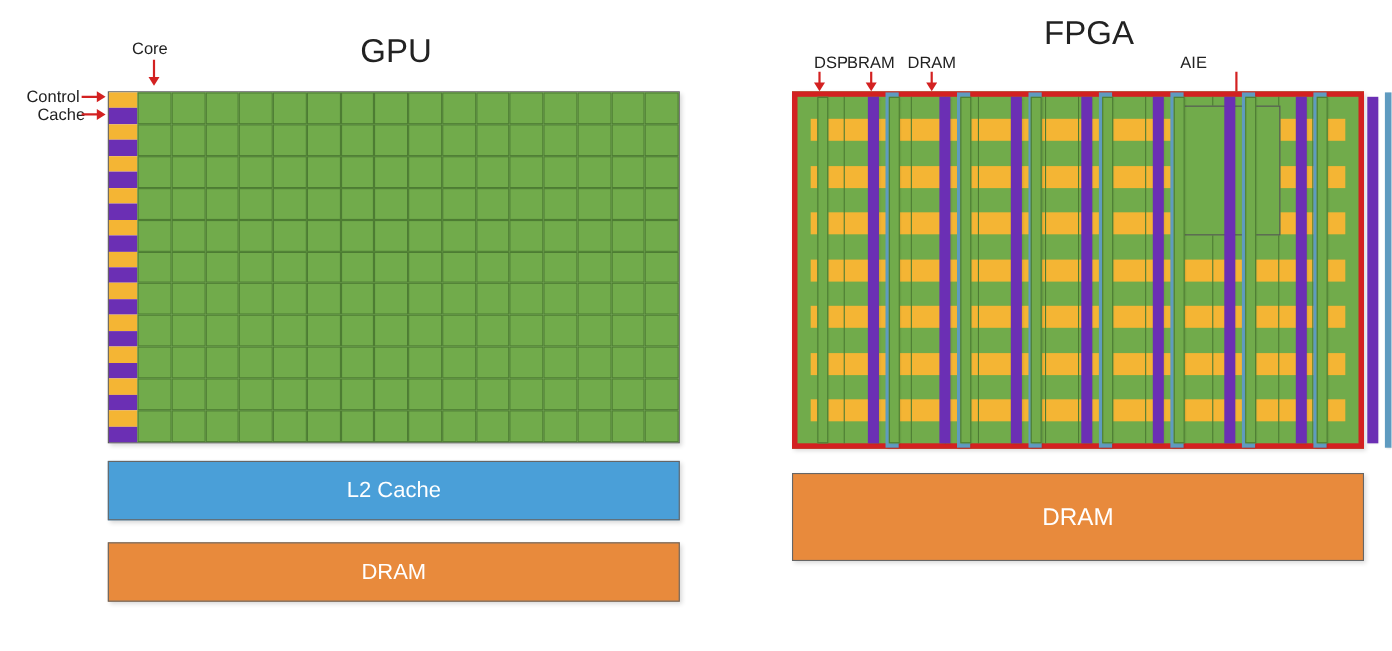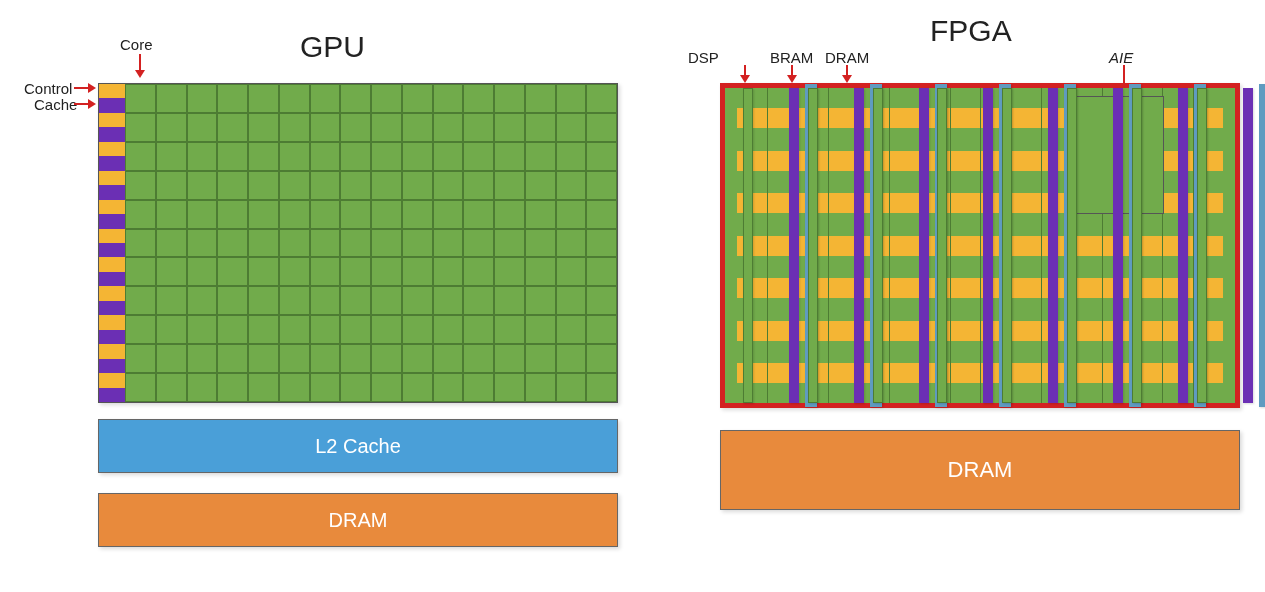--- a/index.html
+++ b/index.html
@@ -10,21 +10,21 @@
     height: 592px;
     font-family: "Segoe UI", Arial, sans-serif;
     position: relative;
     background: #fff;
   }
   .title {
     position: absolute;
     font-size: 30px;
     font-weight: 500;
     color: #222;
-    text-align: left;
+    text-align: center;
   }
   .annot {
     position: absolute;
     font-size: 15px;
     color: #222;
     text-align: center;
     white-space: nowrap;
   }
   .arrow-down, .arrow-right {
     position: absolute;
@@ -156,24 +156,24 @@
       <polygon points="14,1 14,11 22,6" fill="#d32121"></polygon>
     </svg>
 </div>
 <div class="arrow-right" style="left:74px; top:98px;">
 <svg width="24" height="12">
       <line x1="0" y1="6" x2="16" y2="6" stroke="#d32121" stroke-width="2"></line>
       <polygon points="14,1 14,11 22,6" fill="#d32121"></polygon>
     </svg>
 </div>
 
-<div class="annot" style="left:688px; top:49px;">DSP</div>
+<div class="annot" style="left:740px; top:49px;">DSP</div>
 <div class="annot" style="left:770px; top:49px;">BRAM</div>
 <div class="annot" style="left:825px; top:49px;">DRAM</div>
-<div class="annot" style="left:1109px; top:49px;font-style:italic;">AIE</div>
+<div class="annot" style="left:1073px; top:49px;">AIE</div>
 
 <div class="arrow-down" style="left:738px; top:65px;">
 <svg width="14" height="20">
       <line x1="7" y1="0" x2="7" y2="12" stroke="#d32121" stroke-width="2"></line>
       <polygon points="2,10 12,10 7,18" fill="#d32121"></polygon>
     </svg>
 </div>
 <div class="arrow-down" style="left:785px; top:65px;">
 <svg width="14" height="20">
       <line x1="7" y1="0" x2="7" y2="12" stroke="#d32121" stroke-width="2"></line>

